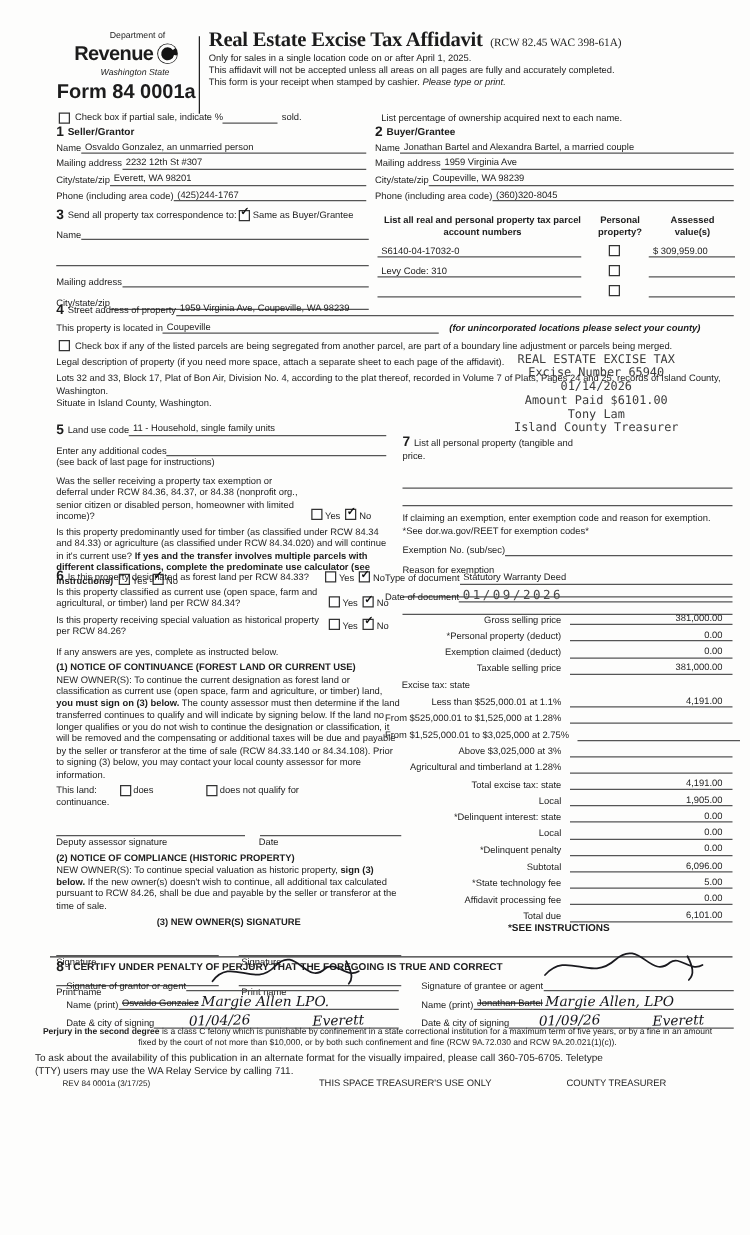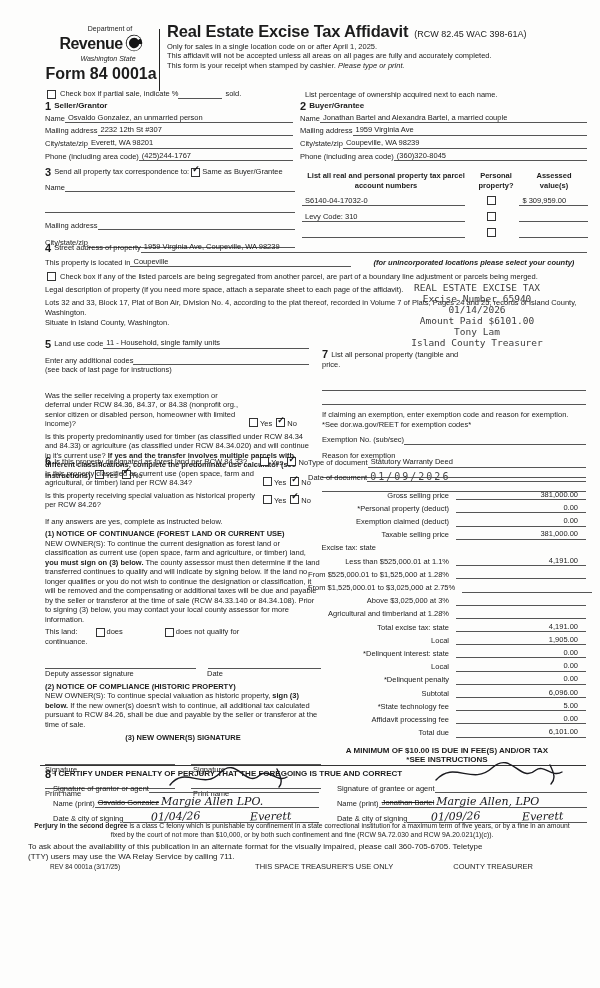--- a/index.html
+++ b/index.html
@@ -50,21 +50,21 @@
             <path d="M12 12 L20 6" stroke="#141414" stroke-width="0"></path>
           </svg>
       </span>
     </div>
     <div class="i" style="font-size:7px;margin-left:14px;">Washington State</div>
     <div class="b" style="font-size:16px;margin-top:5px;">Form 84 0001a</div>
   </div>
   <div class="abs" style="left:159px;top:29px;height:62px;border-left:1.3px solid #222;"></div>
 
   <div class="abs" style="left:167px;top:27px;width:428px;">
-    <div style="display:flex;align-items:baseline;">
+    <div style="display:flex;align-items:baseline;font-family:Liberation Serif, serif;">
       <span class="b" style="font-size:16.5px;letter-spacing:-0.2px;">Real Estate Excise Tax Affidavit</span>
       <span style="font-size:9px;margin-left:6px;white-space:nowrap;">(RCW 82.45 WAC 398-61A)</span>
     </div>
     <div style="margin-top:2px;">Only for sales in a single location code on or after April 1, 2025.</div>
     <div>This affidavit will not be accepted unless all areas on all pages are fully and accurately completed.</div>
     <div><span>This form is your receipt when stamped by cashier.</span> <span class="i">Please type or print.</span></div>
   </div>
 
   <div class="abs row" style="left:45px;top:89px;width:250px;">
     <span class="cb"></span>
@@ -169,21 +169,21 @@
 
   <div class="abs" style="left:45px;top:242px;width:542px;">
     <div class="row">
         <span class="secnum">4</span>
       <span>Street address of property</span>
       <span class="fill">1959 Virginia Ave, Coupeville, WA 98239</span>
     </div>
     <div class="row" style="margin-top:4px;">
       <span>This property is located in</span>
       <span class="ul" style="width:215px;">Coupeville</span>
-      <span class="b i" style="margin-left:22px;">(for unincorporated locations please select your county)</span>
+      <span class="b i" style="margin-left:8px;">(for unincorporated locations please select your county)</span>
     </div>
     <div class="row" style="margin-top:5px;align-items:flex-start;">
       <span class="cb"></span>
       <span style="margin-left:2px;">Check box if any of the listed parcels are being segregated from another parcel, are part of a boundary line adjustment or parcels being merged.</span>
     </div>
     <div style="margin-top:3px;">Legal description of property (if you need more space, attach a separate sheet to each page of the affidavit).</div>
     <div class="para" style="margin-top:4px;width:540px;">Lots 32 and 33, Block 17, Plat of Bon Air, Division No. 4, according to the plat thereof, recorded in Volume 7 of Plats, Pages 24 and 25, records of Island County, Washington.</div>
     <div style="margin-top:1px;">Situate in Island County, Washington.</div>
   </div>
 
@@ -200,21 +200,21 @@
     <div class="row">
         <span class="secnum">5</span>
       <span>Land use code</span>
       <span class="fill">11 - Household, single family units</span>
     </div>
     <div class="row" style="margin-top:7px;">
       <span>Enter any additional codes</span>
       <span class="fill"></span>
     </div>
     <div>(see back of last page for instructions)</div>
-    <div class="row" style="margin-top:16px;align-items:flex-end;">
+    <div class="row" style="margin-top:5px;align-items:flex-end;">
       <span class="para" style="width:198px;">Was the seller receiving a property tax exemption or deferral under RCW 84.36, 84.37, or 84.38 (nonprofit org., senior citizen or disabled person, homeowner with limited income)?</span>
       <span class="yn">
         <span class="cb"></span><span>Yes</span>
         <span class="cb checked"></span><span>No</span>
       </span>
     </div>
     <div class="para" style="margin-top:3px;width:264px;">
       <span>Is this property predominantly used for timber (as classified under RCW 84.34 and 84.33) or agriculture (as classified under RCW 84.34.020) and will continue in it's current use?</span>
       <span class="b">If yes and the transfer involves multiple parcels with different classifications, complete the predominate use calculator (see instructions)</span>
       <span class="cb"></span><span>Yes</span>
@@ -387,21 +387,20 @@
         </div>
       <div class="fin">
           <span class="flabel">Affidavit processing fee</span>
           <span class="fval">0.00</span>
         </div>
       <div class="fin">
           <span class="flabel">Total due</span>
           <span class="fval">6,101.00</span>
         </div>
     </div>
-    <div class="b" style="text-align:center;margin-top:8px;font-size:8px;">A MINIMUM OF $10.00 IS DUE IN FEE(S) AND/OR TAX</div>
     <div class="b" style="text-align:center;font-size:8px;">*SEE INSTRUCTIONS</div>
   </div>
 
   <div class="abs" style="left:40px;top:765px;width:546px;border-top:1.4px solid #333;"></div>
 
   <div class="abs" style="left:45px;top:769px;width:542px;">
     <div class="row">
         <span class="secnum">8</span>
       <span class="b" style="font-size:8px;">I CERTIFY UNDER PENALTY OF PERJURY THAT THE FOREGOING IS TRUE AND CORRECT</span>
       </div>

